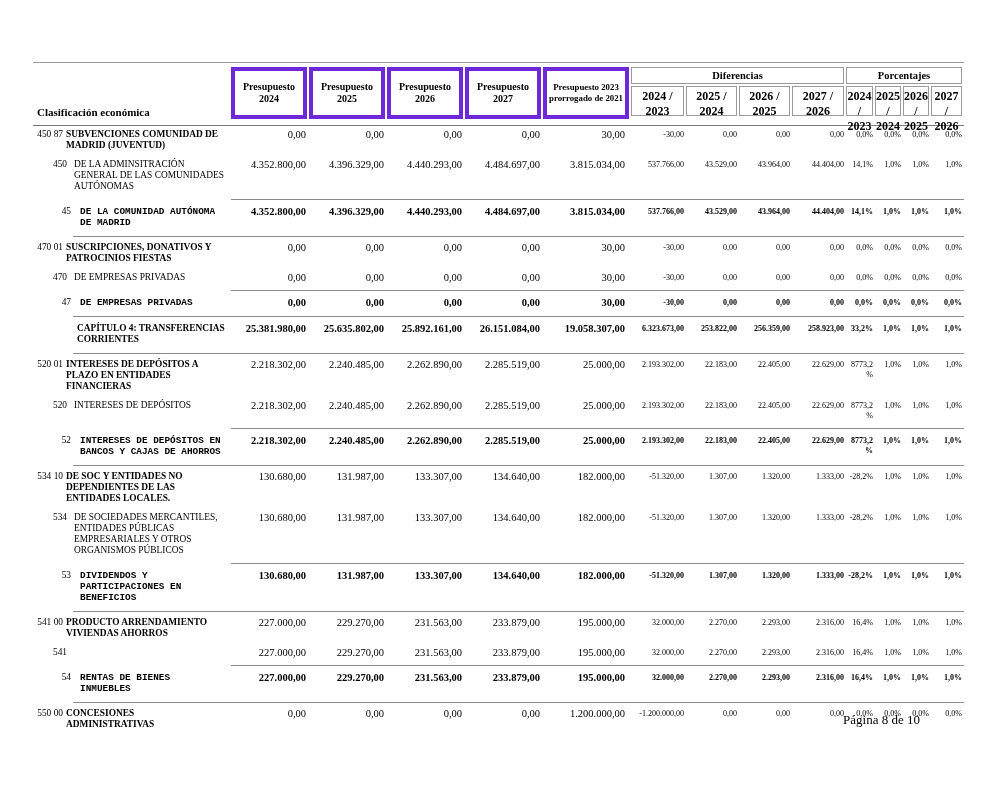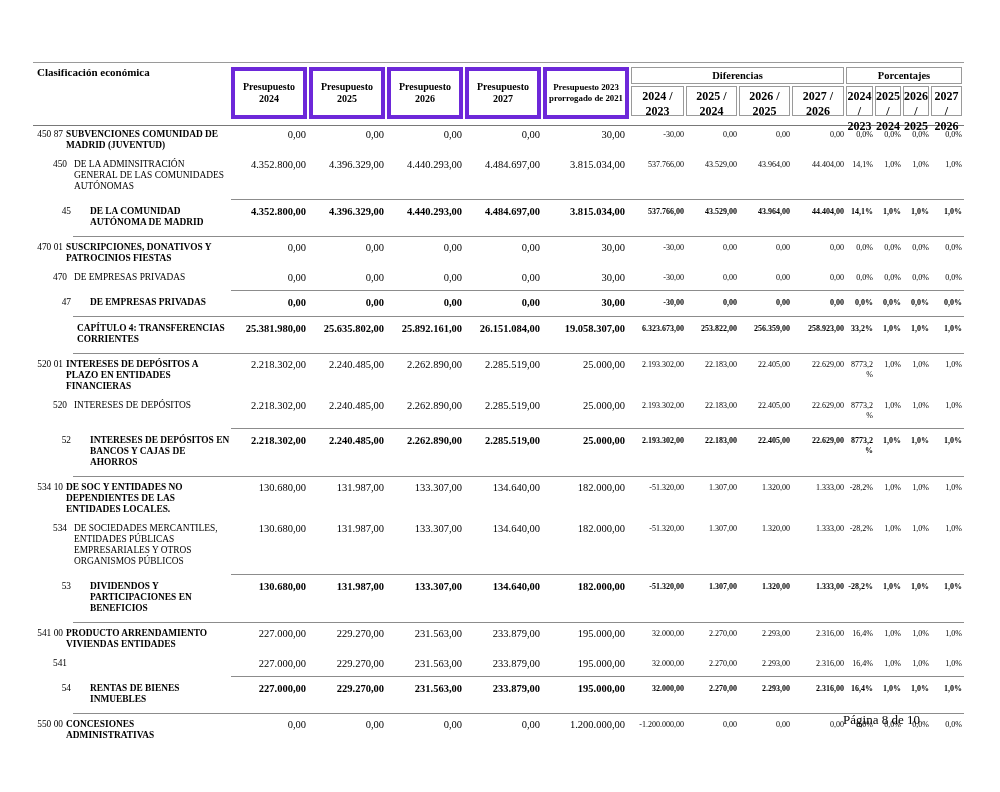--- a/index.html
+++ b/index.html
@@ -16,21 +16,21 @@
   .top-rule { height:0; border-top:1px solid #9a9a9a; }
 
   
   .header-grid {
     display:grid;
     grid-template-columns:198px 78px 78px 78px 78px 88px 55px 53px 53px 54px 29px 28px 28px 33px;
     align-items:start;
     padding-top:3px;
     height:62px;
   }
-  .name-h { display:flex; align-items:flex-start; height:52px; padding-left:4px;
+  .name-h { display:flex; align-items:flex-end; height:52px; padding-left:4px;
             font-weight:bold; font-size:11px; }
   .hbox { border:4px solid #6d28d9; margin:1px 2px 0 0; height:52px;
           display:flex; flex-direction:column; justify-content:center;
           text-align:center; font-weight:bold; font-size:10px; line-height:1.2; }
   .hbox.small { font-size:8.8px; line-height:1.3; }
   .grp { grid-column:span 4; display:flex; flex-direction:column; }
   .grp-box { border:1px solid #9a9a9a; margin:1px 2px 0 0; height:17px;
              display:flex; align-items:center; justify-content:center;
              font-weight:bold; font-size:10.5px; }
   .sub-grid { display:grid; }
@@ -49,21 +49,21 @@
     align-items:start;
     padding:3px 0 5px 0;
   }
   .row.bold { font-weight:bold; padding:4px 0 6px 0; }
   .cell.name { display:flex; align-items:flex-start; }
   .code { display:inline-block; text-align:right; font-size:9.4px; line-height:11px;
           font-weight:normal; flex:none; }
   .label { font-size:9.4px; line-height:11px; }
   .lvl3 .code { width:30px; } .lvl3 .label { margin-left:3px; max-width:158px;font-weight:bold; }
   .lvl2 .code { width:34px; } .lvl2 .label { margin-left:7px;  max-width:150px; }
-  .lvl1 .code { width:38px; } .lvl1 .label { margin-left:19px; max-width:145px; }
+  .lvl1 .code { width:38px; } .lvl1 .label { margin-left:9px; max-width:145px;font-family:Liberation Mono, monospace; }
   .lvl0 .code { width:30px; } .lvl0 .label { margin-left:14px;  max-width:158px; }
   .budget { font-size:10.5px; line-height:11px; text-align:right; padding-right:3px; }
   .budget.last { padding-right:6px; }
   .diffv, .pctv { font-size:8px; line-height:10px; text-align:right; padding-right:2px; padding-top:1px; }
   .rule { height:0; border-top:1px solid #8c8c8c; margin:2px 0 2px 0; }
   .rule.above { margin-left:198px; }
   .rule.below { margin-left:40px; }
 
   .footer { position:absolute; top:712px; right:80px; font-size:13px; }
 </style>
@@ -360,21 +360,21 @@
           <div class="diffv">1.333,00</div>
           <div class="pctv">-28,2%</div>
           <div class="pctv">1,0%</div>
           <div class="pctv">1,0%</div>
           <div class="pctv">1,0%</div>
         </div>
         <div class="rule below"></div>
         <div class="row lvl3">
           <div class="cell name">
             <div class="code">541 00</div>
-            <div class="label">PRODUCTO ARRENDAMIENTO VIVIENDAS ENTIDADES</div>
+            <div class="label">PRODUCTO ARRENDAMIENTO VIVIENDAS AHORROS</div>
           </div>
           <div class="budget">227.000,00</div>
           <div class="budget">229.270,00</div>
           <div class="budget">231.563,00</div>
           <div class="budget">233.879,00</div>
           <div class="budget last">195.000,00</div>
           <div class="diffv">32.000,00</div>
           <div class="diffv">2.270,00</div>
           <div class="diffv">2.293,00</div>
           <div class="diffv">2.316,00</div>

